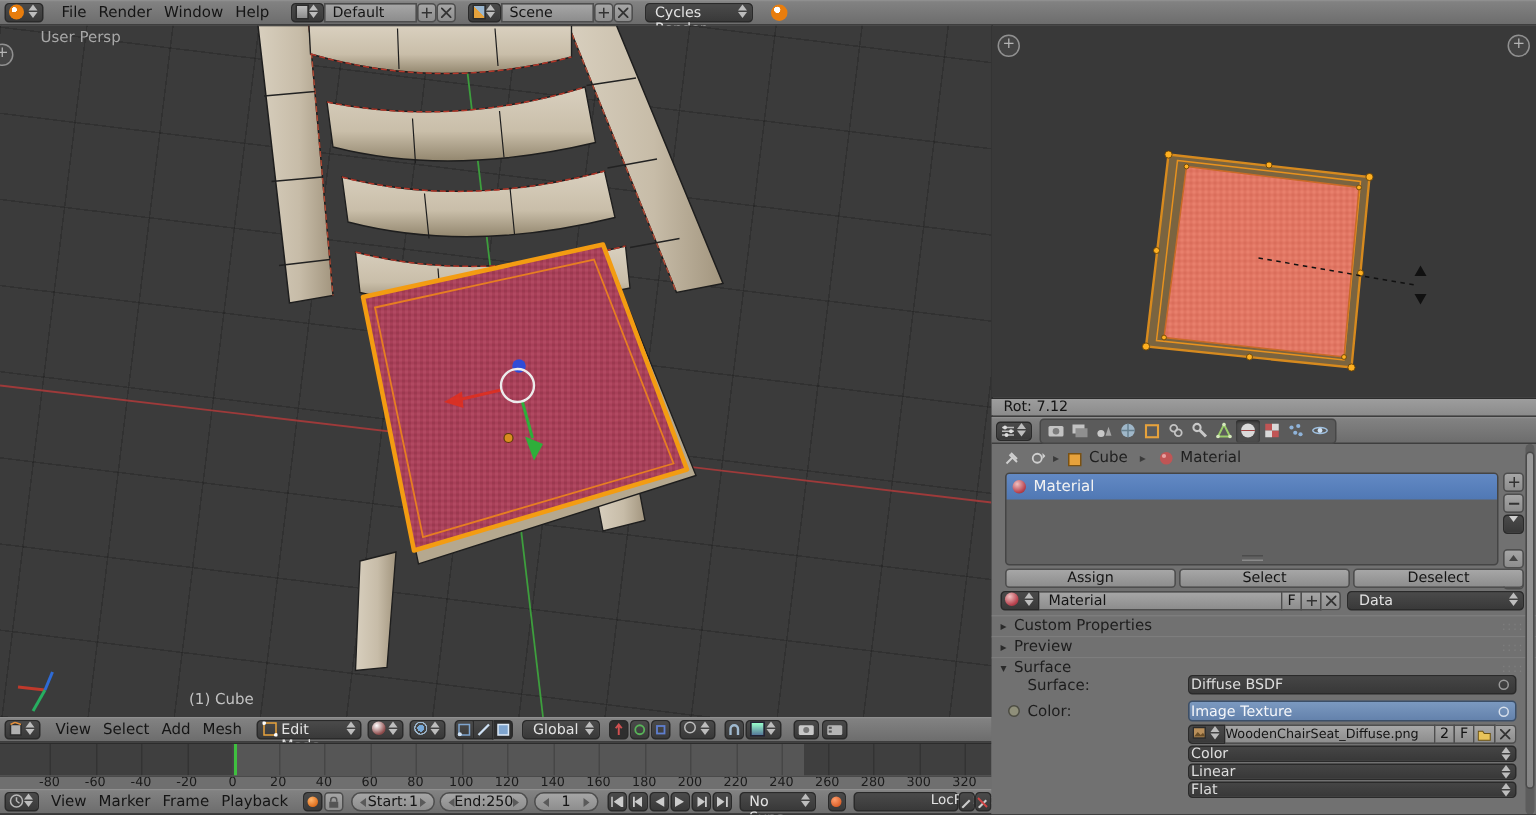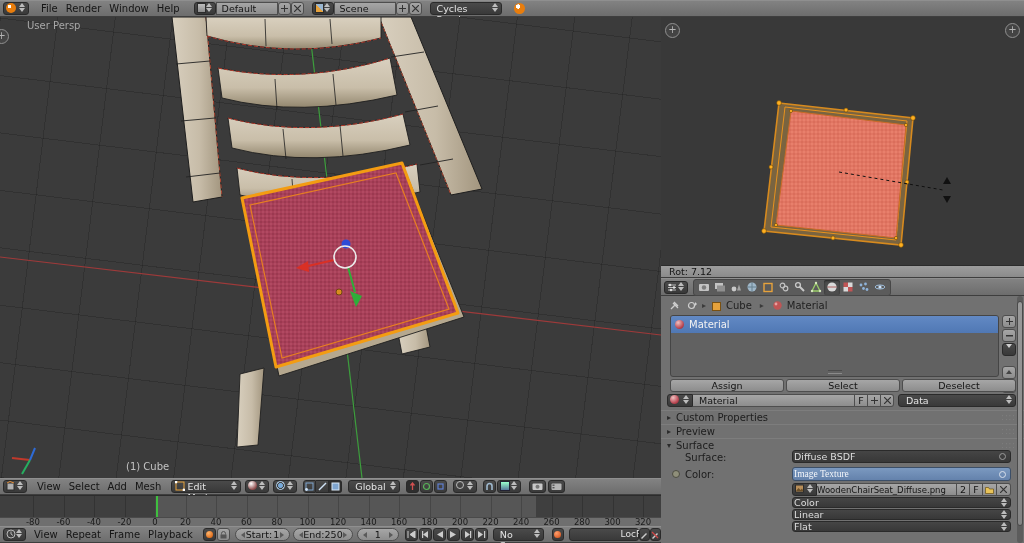--- a/index.html
+++ b/index.html
@@ -363,21 +363,21 @@
       <svg width="10" height="10">
           <circle cx="5" cy="5" r="4" fill="none" stroke="#b8b8b8"></circle>
           <path d="M5 5V2.5M5 5l2 1.5" stroke="#b8b8b8" fill="none"></path>
         </svg>
       <span class="dd-arrows">
           <span class="tri up"></span>
           <span class="tri dn"></span>
         </span>
     </div>
     <span class="menu" style="margin-left:4px;">View</span>
-    <span class="menu">Repeat</span>
+    <span class="menu">Marker</span>
     <span class="menu">Frame</span>
     <span class="menu">Playback</span>
     <div style="display:flex;margin-left:6px;gap:1px;">
       <div class="dark-btn pb-btn">
           <span style="width:7px;height:7px;border-radius:50%;background:radial-gradient(circle at 35% 30%, #ffb56b, #d35400);"></span>
         </div>
       <div class="light-btn pb-btn">
           <svg width="7" height="8">
             <rect x="0.5" y="3.5" width="6" height="4" fill="#555"></rect>
             <path d="M1.5 3.5V2.5a2 2 0 014 0v1" fill="none" stroke="#555"></path>
@@ -716,21 +716,21 @@
     </div>
 
     <span class="abs lbl" style="left:24px;top:174px;">Surface:</span>
     <div class="abs dd-row" style="left:131px;top:172px;width:219px;height:13px;">
       <span>Diffuse BSDF</span>
       <span class="sock"></span>
     </div>
 
     <span class="abs" style="left:11px;top:192px;width:6px;height:6px;border-radius:50%;background:#8f8f7a;border:1px solid #4c4c42;"></span>
     <span class="abs lbl" style="left:24px;top:191px;">Color:</span>
-    <div class="abs dd-row" style="left:131px;top:189px;width:219px;height:14px;background:linear-gradient(#7b99c0,#6482ac);border-color:#3c4f68;color:#f4f6fa;font-family:Liberation Serif, serif;">
+    <div class="abs dd-row" style="left:131px;top:189px;width:219px;height:14px;background:linear-gradient(#7b99c0,#6482ac);border-color:#3c4f68;color:#f4f6fa;">
       <span>Image Texture</span>
       <span class="sock" style="border-color:#d7dfeb;"></span>
     </div>
 
     <div class="abs" style="left:131px;top:205px;width:219px;height:13px;display:flex;">
       <div class="dark-btn" style="width:25px;padding-left:2px;border-radius:3px 0 0 3px;">
         <svg width="9" height="9">
             <rect x="0.5" y="1" width="8" height="7" fill="#b98f5a" stroke="#2c2c2c"></rect>
             <path d="M1 7l2.5-3 2 2 1.5-1.5L8.5 7z" fill="#6b4f28"></path>
           </svg>

